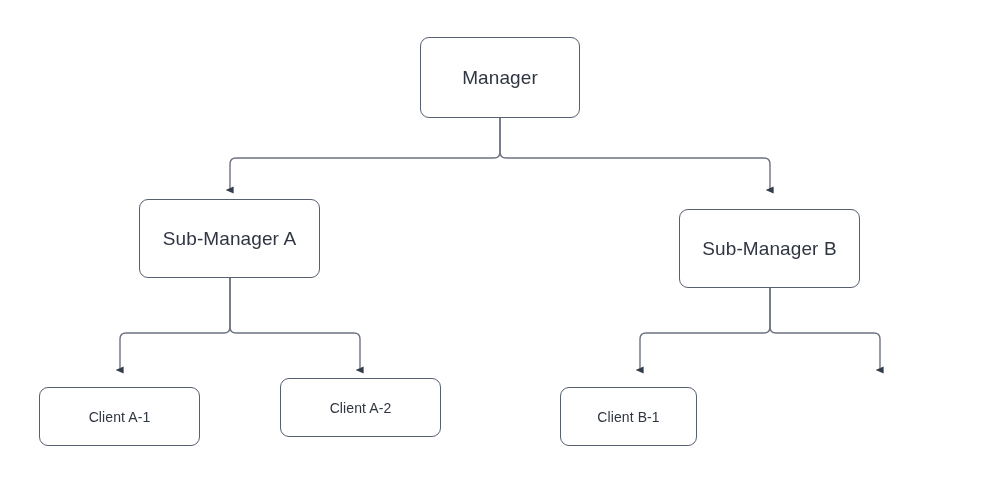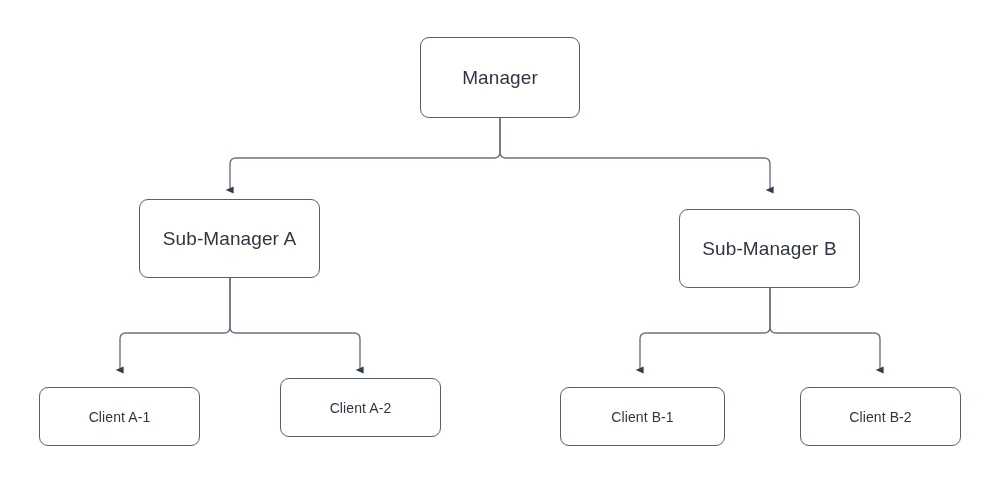--- a/index.html
+++ b/index.html
@@ -85,21 +85,18 @@
   </div>
 
   <div class="node level-leaf" style="left:39px; top:379px; width:161px; height:59px;">
     <span class="node-label">Client A-1</span>
   </div>
 
   <div class="node level-leaf" style="left:280px; top:370px; width:161px; height:59px;">
     <span class="node-label">Client A-2</span>
   </div>
 
-  <div class="node level-leaf" style="left:560px; top:379px; width:165px; height:59px;">
+  <div class="node level-leaf" style="left:560px; top:379px; width:137px; height:59px;">
     <span class="node-label">Client B-1</span>
   </div>
 
-  <div class="node level-leaf" style="left:800px; top:379px; width:161px; height:59px;">
-    <span class="node-label">Client B-2</span>
-  </div>
 
 </div>
 
 </body></html>

